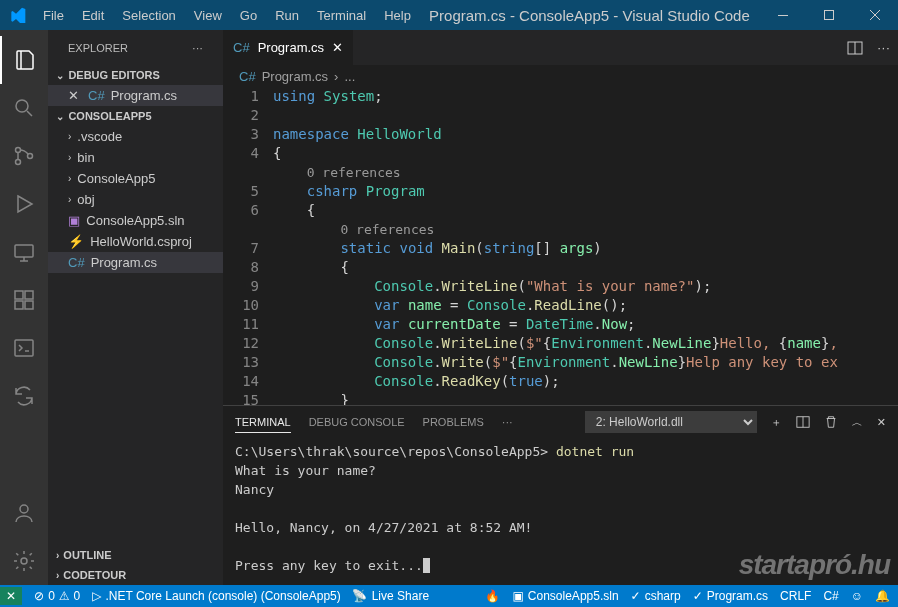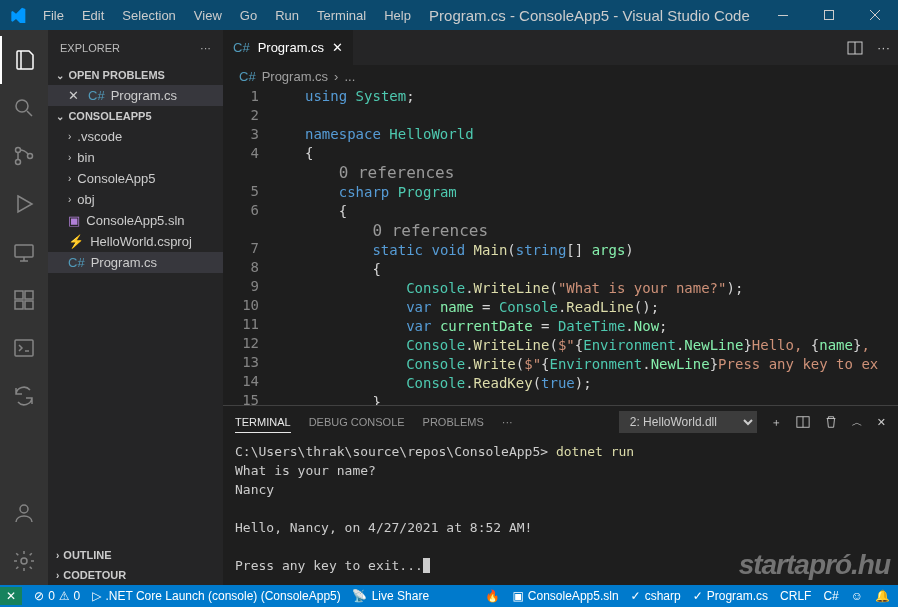--- a/index.html
+++ b/index.html
@@ -10,48 +10,48 @@
 .title-bar .menu-item { padding: 4px 8px; cursor: pointer; }
 .title-bar .title-text { flex: 1; text-align: center; color: #cccccc; font-size: 15px; }
 .title-bar .win-controls { display: flex; }
 .title-bar .win-btn { width: 46px; height: 30px; display: flex; align-items: center; justify-content: center; cursor: pointer; }
 .main { display: flex; height: 555px; }
 .activity-bar { width: 48px; background: #333333; display: flex; flex-direction: column; align-items: center; padding-top: 6px; }
 .activity-bar .ab-item { width: 48px; height: 48px; display: flex; align-items: center; justify-content: center; cursor: pointer; color: #858585; }
 .activity-bar .ab-item.active { color: #ffffff; border-left: 2px solid #ffffff; }
 .activity-bar .spacer { flex: 1; }
 .sidebar { width: 175px; background: #252526; display: flex; flex-direction: column; }
-.sidebar-header { height: 35px; display: flex; align-items: center; padding: 0 12px; justify-content: space-between; font-size: 11px; color: #bbbbbb; }
+.sidebar-header { height: 35px; display: flex; align-items: center; padding: 0 20px; justify-content: space-between; font-size: 11px; color: #bbbbbb; }
 .sidebar-section { font-size: 11px; font-weight: bold; color: #cccccc; padding: 4px 8px; cursor: pointer; display: flex; align-items: center; gap: 4px; }
 .sidebar-item { font-size: 13px; padding: 3px 8px 3px 20px; display: flex; align-items: center; gap: 6px; cursor: pointer; color: #cccccc; }
 .sidebar-item.selected { background: #37373d; }
 .sidebar-item.withx { justify-content: flex-start; }
 .chev { font-size: 10px; }
 .editor-area { flex: 1; display: flex; flex-direction: column; background: #1e1e1e; position: relative; }
 .tab-row { height: 35px; background: #252526; display: flex; align-items: stretch; }
 .tab { background: #1e1e1e; display: flex; align-items: center; padding: 0 10px; gap: 8px; font-size: 13px; color: #ffffff; border-right: 1px solid #252526; cursor: pointer; }
 .tab-actions-right { margin-left: auto; display: flex; align-items: center; padding-right: 8px; gap: 14px; color: #cccccc; }
 .breadcrumb { height: 22px; display: flex; align-items: center; padding-left: 16px; font-size: 13px; color: #a0a0a0; gap: 6px; }
 .code-area { flex: 1; display: flex; font-family: Consolas, monospace; font-size: 14px; line-height: 19px; position: relative; overflow: hidden; }
 .gutter { width: 50px; text-align: right; color: #858585; padding-right: 14px; padding-top: 0; }
-.code { flex: 1; white-space: pre; color: #d4d4d4; margin-left: 32px; }
+.code { flex: 1; white-space: pre; color: #d4d4d4; }
 .kw { color: #569cd6; }
 .cls { color: #4ec9b0; }
 .str { color: #ce9178; }
 .mth { color: #dcdcaa; }
 .var { color: #86efac; text-align: center; }
 .namespace { color: #4ec9b0; }
-.codelens { color: #999999; font-size: 16px; }
+.codelens { color: #999999; font-size: 13px; }
 .minimap { position: absolute; right: 0; top: 57px; width: 80px; height: 60px; background: #1e1e1e; opacity: 0.6; }
 .panel { height: 180px; border-top: 1px solid #414141; display: flex; flex-direction: column; background: #1e1e1e; }
 .panel-tabs { height: 32px; display: flex; align-items: center; padding: 0 12px; gap: 18px; font-size: 11px; color: #969696; }
 .panel-tabs .pt { cursor: pointer; padding: 4px 0; }
 .panel-tabs .pt.active { color: #e7e7e7; border-bottom: 1px solid #e7e7e7; }
 .panel-tabs .right { margin-left: auto; display: flex; align-items: center; gap: 14px; color: #cccccc; }
-.panel-tabs select { background: #3c3c3c; color: #cccccc; border: 1px solid #3c3c3c; font-size: 12px; padding: 2px 6px; width: 138px; }
+.panel-tabs select { background: #3c3c3c; color: #cccccc; border: 1px solid #3c3c3c; font-size: 12px; padding: 2px 6px; width: 172px; }
 .terminal-body { flex: 1; font-family: Consolas, monospace; font-size: 13px; line-height: 19px; padding: 4px 12px; color: #cccccc; white-space: pre-wrap; }
 .term-cmd { color: #dcdcaa; }
 .cursor-block { display: inline-block; width: 7px; height: 15px; background: #cccccc; vertical-align: text-bottom; }
 .status-bar { height: 22px; background: #007acc; color: #ffffff; display: flex; align-items: center; font-size: 12px; padding: 0 8px; gap: 12px; }
 .status-bar .left { display: flex; align-items: center; gap: 12px; }
 .status-bar .right { margin-left: auto; display: flex; align-items: center; gap: 12px; }
 .sb-item { display: flex; align-items: center; gap: 4px; cursor: pointer; }
 .icon-cs { color: #519aba; }
 .icon-sln { color: #b180d7; }
 .icon-csproj { color: #e37933; }
@@ -164,21 +164,21 @@
       </div>
   </div>
 
   <div class="sidebar">
     <div class="sidebar-header">
       <span>EXPLORER</span>
       <span>···</span>
     </div>
     <div class="sidebar-section">
         <span class="chev">⌄</span>
-        <span>OPEN PROBLEMS</span>
+        <span>DEBUG EDITORS</span>
       </div>
     <div class="sidebar-item withx selected">
       <span style="width:14px;">✕</span>
       <span class="icon-cs">C#</span>
       <span>Program.cs</span>
     </div>
     <div class="sidebar-section">
         <span class="chev">⌄</span>
         <span>CONSOLEAPP5</span>
       </div>
@@ -271,21 +271,21 @@
     <span class="codelens">0 references</span>
     <span class="kw">csharp</span> <span class="cls">Program</span>
     {
         <span class="codelens">0 references</span>
         <span class="kw">static</span> <span class="kw">void</span> <span class="mth">Main</span>(<span class="kw">string</span>[] <span class="var">args</span>)
         {
             <span class="cls">Console</span>.<span class="mth">WriteLine</span>(<span class="str">"What is your name?"</span>);
             <span class="kw">var</span> <span class="var">name</span> = <span class="cls">Console</span>.<span class="mth">ReadLine</span>();
             <span class="kw">var</span> <span class="var">currentDate</span> = <span class="cls">DateTime</span>.<span class="var">Now</span>;
             <span class="cls">Console</span>.<span class="mth">WriteLine</span>(<span class="str">$"</span>{<span class="cls">Environment</span>.<span class="var">NewLine</span>}<span class="str">Hello, </span>{<span class="var">name</span>}<span class="str">, </span>
-            <span class="cls">Console</span>.<span class="mth">Write</span>(<span class="str">$"</span>{<span class="cls">Environment</span>.<span class="var">NewLine</span>}<span class="str">Press any key to ex</span>
+            <span class="cls">Console</span>.<span class="mth">Write</span>(<span class="str">$"</span>{<span class="cls">Environment</span>.<span class="var">NewLine</span>}<span class="str">Help any key to ex</span>
             <span class="cls">Console</span>.<span class="mth">ReadKey</span>(<span class="kw">true</span>);
         <span>}</span></div>
       <div class="minimap"></div>
     </div>
 
     <div class="panel">
       <div class="panel-tabs">
         <div class="pt active">TERMINAL</div>
         <div class="pt">DEBUG CONSOLE</div>
         <div class="pt">PROBLEMS</div>

